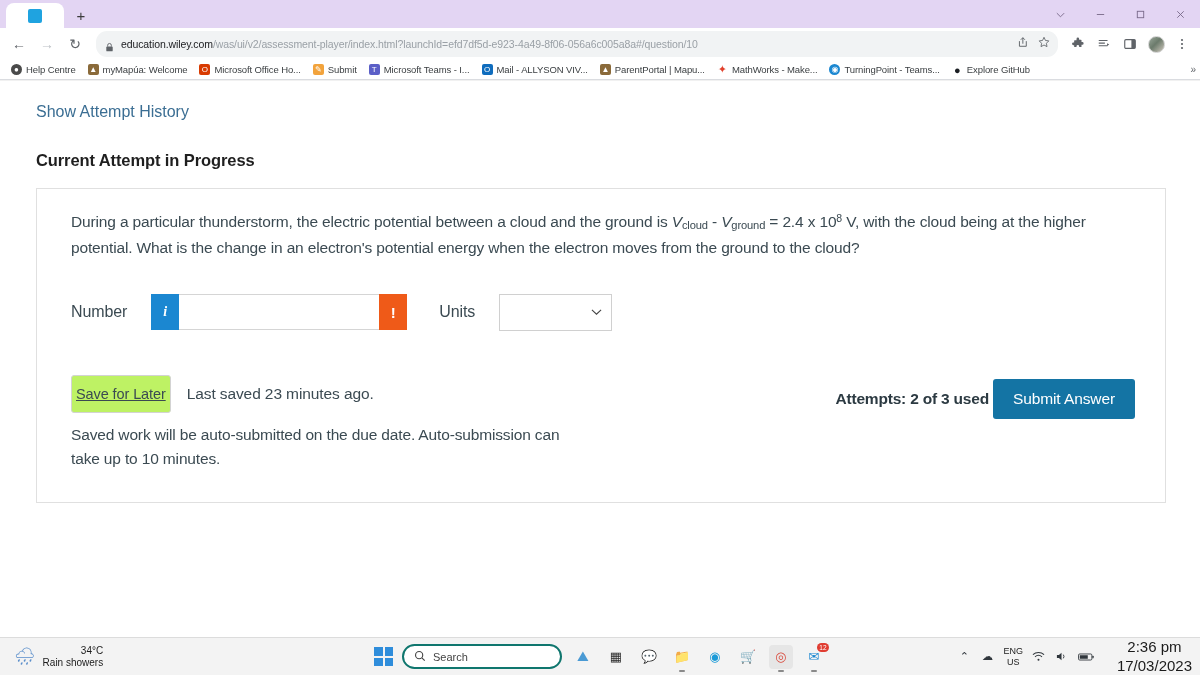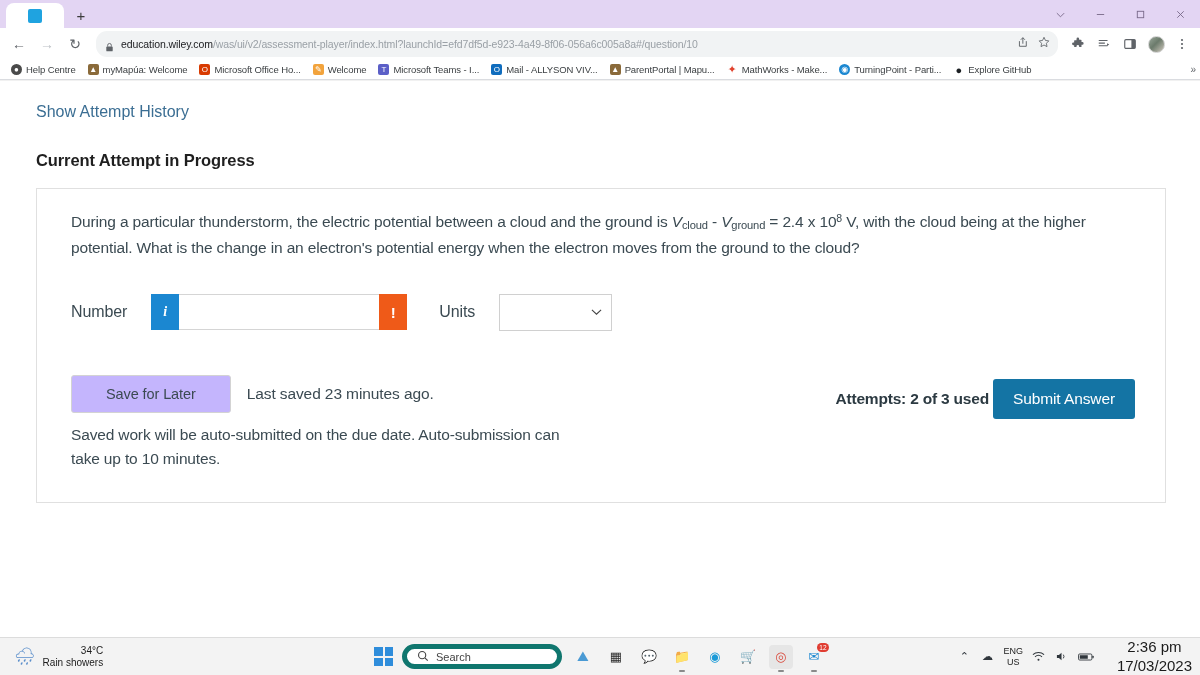--- a/index.html
+++ b/index.html
@@ -339,27 +339,28 @@
   .actions-row {
     display: flex;
     align-items: flex-start;
     justify-content: space-between;
     margin-top: 44px;
   }
   .actions-left { display: flex; flex-direction: column; }
   .save-line { display: flex; align-items: center; }
   .btn-save {
     border: 1px solid #d3d3d3;
-    background: #c4b5fd;
+    background: #bef264;
     border-radius: 3px;
-    padding: 10px 34px;
+    padding: 10px 4px;
     font-size: 14.5px;
     color: #3b4a52;
     letter-spacing: -0.1px;
     font-family: "Liberation Sans", sans-serif;
+    text-decoration: underline;
   }
   .saved-text {
     font-size: 15.5px;
     color: #3b4a52;
     margin-left: 16px;
     letter-spacing: -0.1px;
   }
   .autosub {
     font-size: 15.5px;
     color: #3b4a52;
@@ -441,21 +442,21 @@
     grid-template-columns: 1fr 1fr;
     grid-template-rows: 1fr 1fr;
     gap: 2px;
   }
   .win-logo i { background: #2f8ddb; display: block; }
   .search-pill {
     width: 160px;
     height: 25px;
     border-radius: 13px;
     background: #ffffff;
-    border: 5px solid #0f766e;
+    border: 2px solid #0f766e;
     display: flex;
     align-items: center;
     padding: 0 10px;
     gap: 7px;
   }
   .search-pill .sp-label { font-size: 11px; color: #444; }
   .tbapp {
     width: 24px;
     height: 24px;
     border-radius: 4px;
@@ -618,41 +619,41 @@
     <div class="bm">
       <span class="bm-ic" style="background:#8a6a3a;">▲</span>
       <span class="bm-label">myMapúa: Welcome</span>
     </div>
     <div class="bm">
       <span class="bm-ic" style="background:#d83b01;">O</span>
       <span class="bm-label">Microsoft Office Ho...</span>
     </div>
     <div class="bm">
       <span class="bm-ic" style="background:#f2a33c;">✎</span>
-      <span class="bm-label">Welcome</span>
+      <span class="bm-label">Submit</span>
     </div>
     <div class="bm">
       <span class="bm-ic" style="background:#5b5fc7;">T</span>
       <span class="bm-label">Microsoft Teams - I...</span>
     </div>
     <div class="bm">
       <span class="bm-ic" style="background:#0f6cbd;">O</span>
       <span class="bm-label">Mail - ALLYSON VIV...</span>
     </div>
     <div class="bm">
       <span class="bm-ic" style="background:#8a6a3a;">▲</span>
       <span class="bm-label">ParentPortal | Mapu...</span>
     </div>
     <div class="bm">
       <span class="bm-ic" style="background:transparent;color:#e1412c;font-size:11px;">✦</span>
       <span class="bm-label">MathWorks - Make...</span>
     </div>
     <div class="bm">
       <span class="bm-ic" style="background:#1b87d1;border-radius:50%;">◉</span>
-      <span class="bm-label">TurningPoint - Parti...</span>
+      <span class="bm-label">TurningPoint - Teams...</span>
     </div>
     <div class="bm">
       <span class="bm-ic" style="background:transparent;color:#1b1f23;font-size:11px;">●</span>
       <span class="bm-label">Explore GitHub</span>
     </div>
     <span class="bm-overflow">»</span>
   </div>
 
   <div class="viewport">
     <div class="page-bg-fill"></div>

